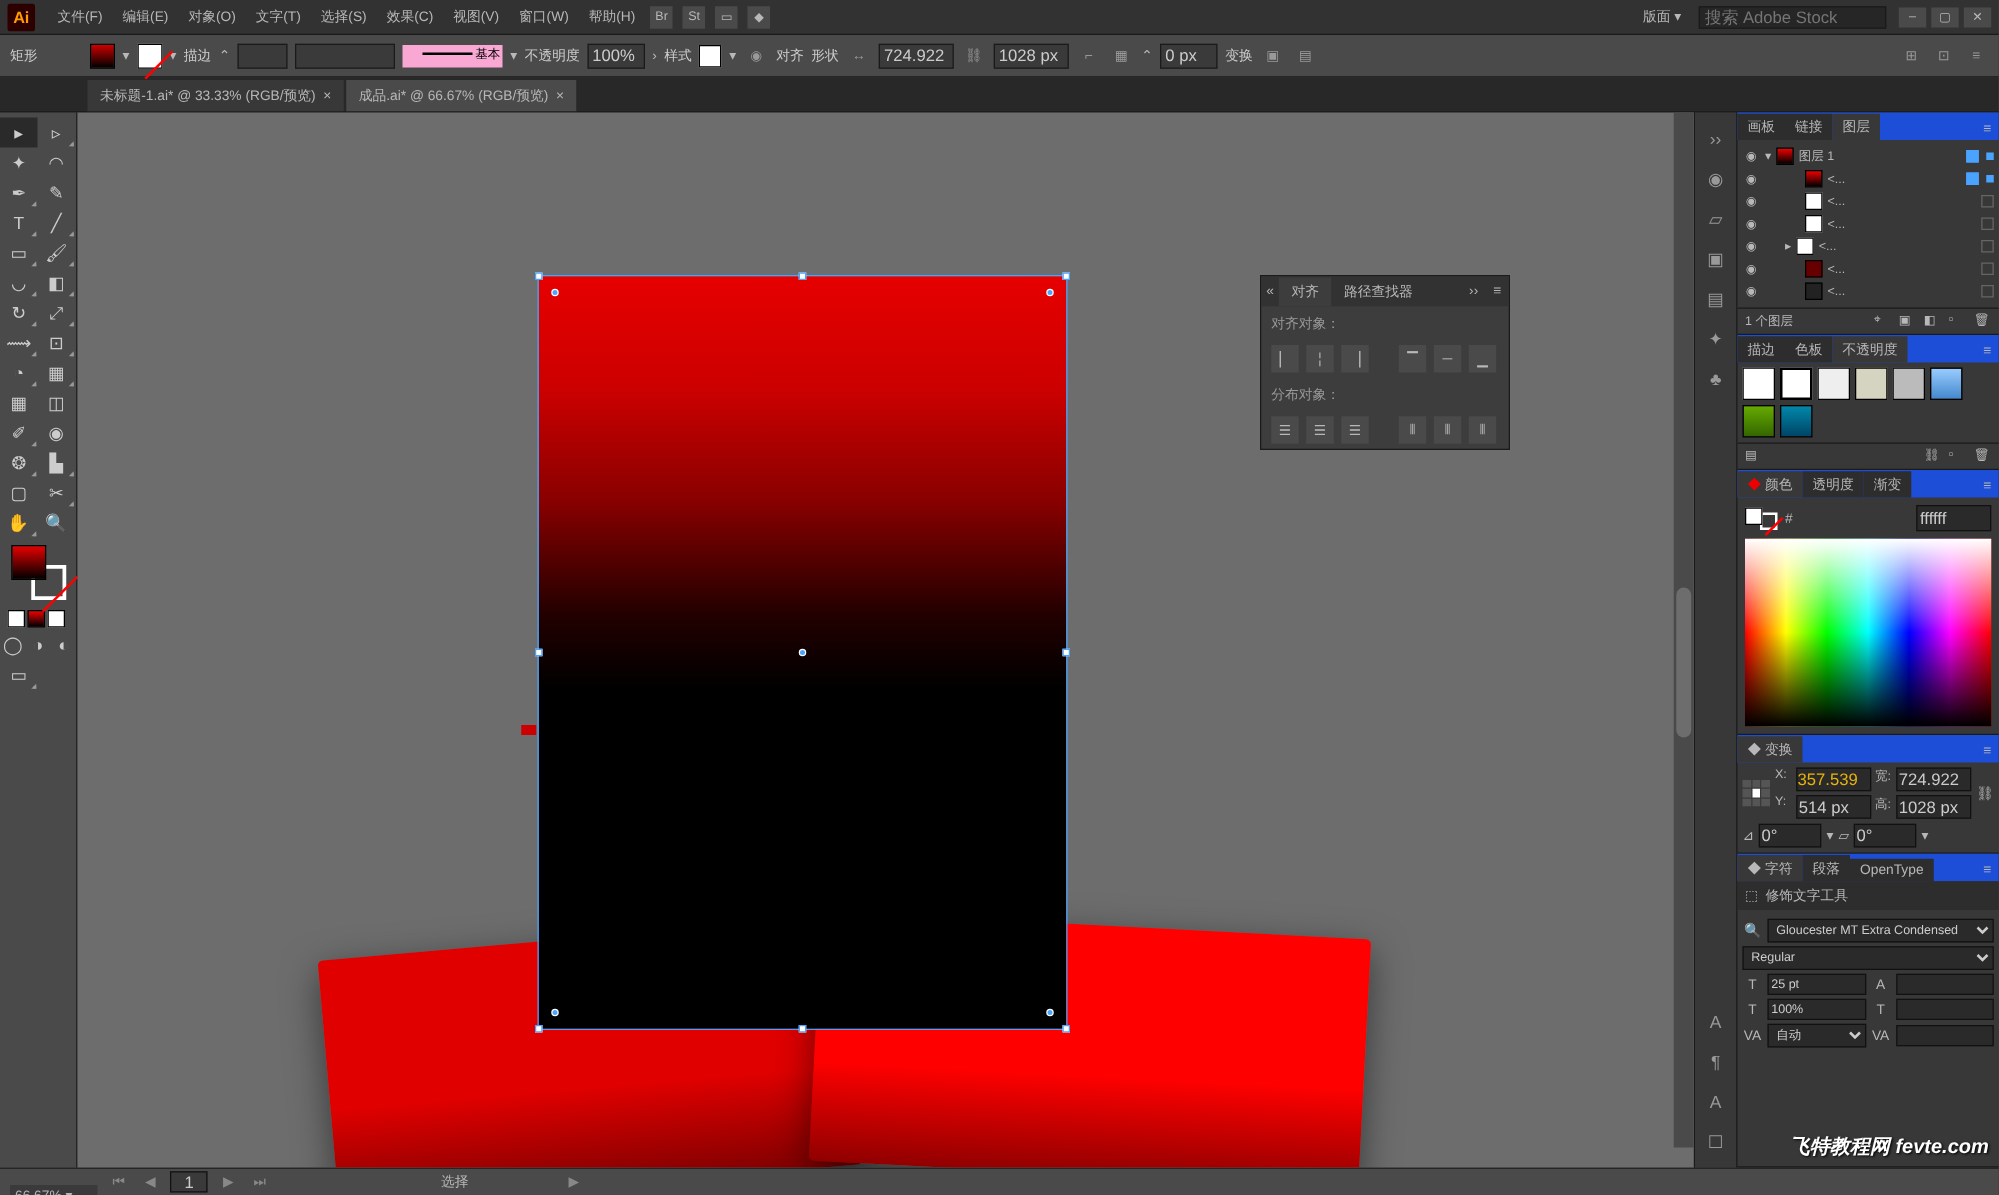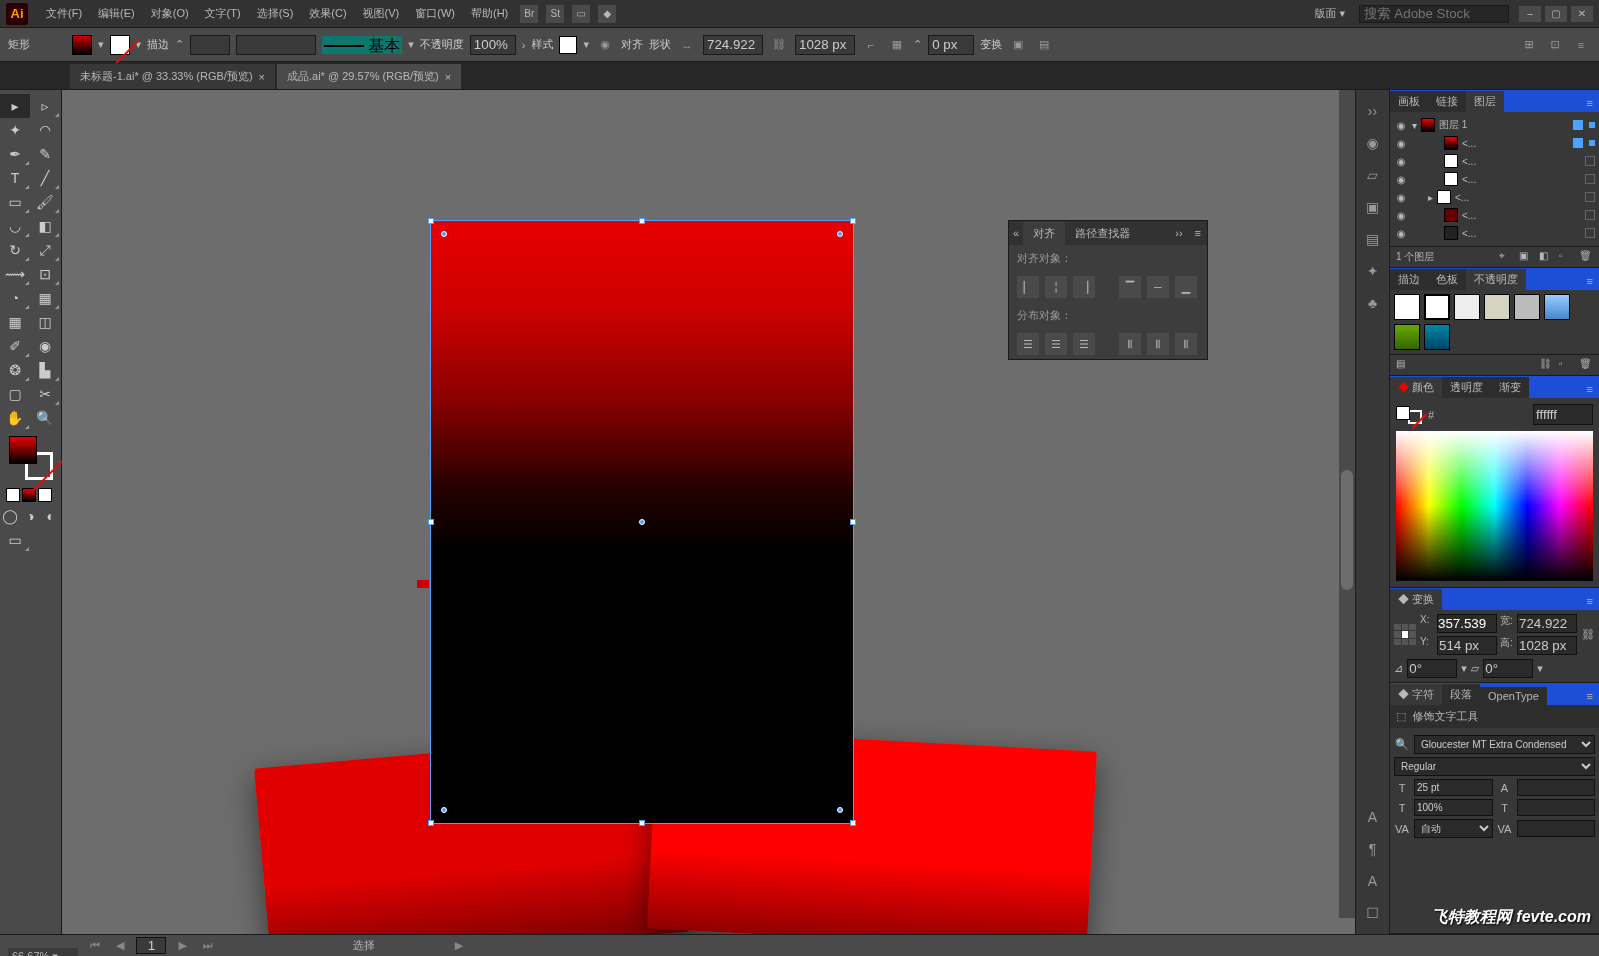--- a/index.html
+++ b/index.html
@@ -15,21 +15,21 @@
 .menubar .search-box { width: 150px; height: 18px; background: #262626; border: 1px solid #1a1a1a; padding: 0 4px; color: #666; margin: 0 6px; }
 
 
 .controlbar { height: 34px; background: #4a4a4a; display: flex; align-items: center; padding: 4px 8px; border-bottom: 1px solid #1a1a1a; gap: 6px; }
 .controlbar .ctrl-label { font-size: 11px; color: #ccc; }
 .controlbar .fill-swatch { width: 20px; height: 20px; background: linear-gradient(to bottom, #cc0000, #000); border: 1px solid #000; }
 .controlbar .stroke-swatch { width: 20px; height: 20px; background: #fff; position: relative; border: 1px solid #000; }
 .controlbar .stroke-swatch::after { content: ''; position: absolute; top: -2px; left: -2px; right: -2px; bottom: -2px; border: 1px solid red; transform: rotate(-45deg) scaleX(1.4); border-width: 0 0 2px 0; }
 .controlbar .dropdown { background: #3a3a3a; border: 1px solid #1a1a1a; padding: 2px 4px; min-width: 50px; height: 20px; display: flex; align-items: center; }
 .controlbar .num-input { width: 60px; height: 20px; background: #3a3a3a; border: 1px solid #1a1a1a; color: #ccc; padding: 0 3px; }
-.controlbar .stroke-style { width: 80px; height: 18px; background: #0f766e; color: #000; font-size: 16px; text-align: right; padding-right: 2px; }
+.controlbar .stroke-style { width: 80px; height: 18px; background: #f9a8d4; color: #000; font-size: 10px; text-align: right; padding-right: 2px; }
 .controlbar .icon-btn { width: 20px; height: 20px; display: flex; align-items: center; justify-content: center; color: #999; }
 
 
 .tabbar { height: 28px; background: #282828; display: flex; align-items: flex-end; padding-left: 70px; border-bottom: 1px solid #1a1a1a; }
 .tabbar .doc-tab { padding: 5px 10px; background: #383838; margin-right: 2px; display: flex; align-items: center; gap: 6px; font-size: 11px; }
 .tabbar .doc-tab.active { background: #4a4a4a; }
 .tabbar .tab-close { cursor: pointer; }
 
 
 .main { display: flex; height: calc(956px - 28px - 34px - 28px - 22px); }
@@ -183,21 +183,21 @@
   <div class="icon-btn">⊡</div>
   <div class="icon-btn">≡</div>
 </div>
 
 <div class="tabbar">
   <div class="doc-tab">
     <span>未标题-1.ai* @ 33.33% (RGB/预览)</span>
     <span class="tab-close">×</span>
   </div>
   <div class="doc-tab active">
-    <span>成品.ai* @ 29.57% (RGB/预览)</span>
+    <span>成品.ai* @ 66.67% (RGB/预览)</span>
     <span class="tab-close">×</span>
   </div>
 </div>
 
 <div class="main">
 
   <div class="toolbox">
     <div class="tool-row">
         <div class="tool active">▸</div>
         <div class="tool">▹<span class="corner"></span></div>
@@ -480,21 +480,21 @@
               <span></span>
               <span></span>
               <span style="background:#fff"></span>
               <span></span>
               <span></span>
               <span></span>
               <span></span>
             </div>
           <div style="flex:1;display:grid;grid-template-columns:14px 1fr 14px 1fr;gap:3px;font-size:10px">
             <span>X:</span>
-              <input style="background: rgb(42, 42, 42); border: 1px solid rgb(17, 17, 17); color: #ffffff; padding: 0; width: 100%;" value="357.539">
+              <input style="background: rgb(42, 42, 42); border: 1px solid rgb(17, 17, 17); color: #eab308; padding: 0; width: 100%;" value="357.539">
             <span>宽:</span>
               <input style="background: rgb(42, 42, 42); border: 1px solid rgb(17, 17, 17); color: rgb(204, 204, 204); padding: 1px; width: 100%;" value="724.922">
             <span>Y:</span>
               <input style="background: rgb(42, 42, 42); border: 1px solid rgb(17, 17, 17); color: rgb(204, 204, 204); padding: 1px; width: 100%;" value="514 px">
             <span>高:</span>
               <input style="background: rgb(42, 42, 42); border: 1px solid rgb(17, 17, 17); color: rgb(204, 204, 204); padding: 1px; width: 100%;" value="1028 px">
           </div>
           <span>⛓</span>
         </div>
         <div style="display:flex;gap:4px;margin-top:4px;align-items:center">

